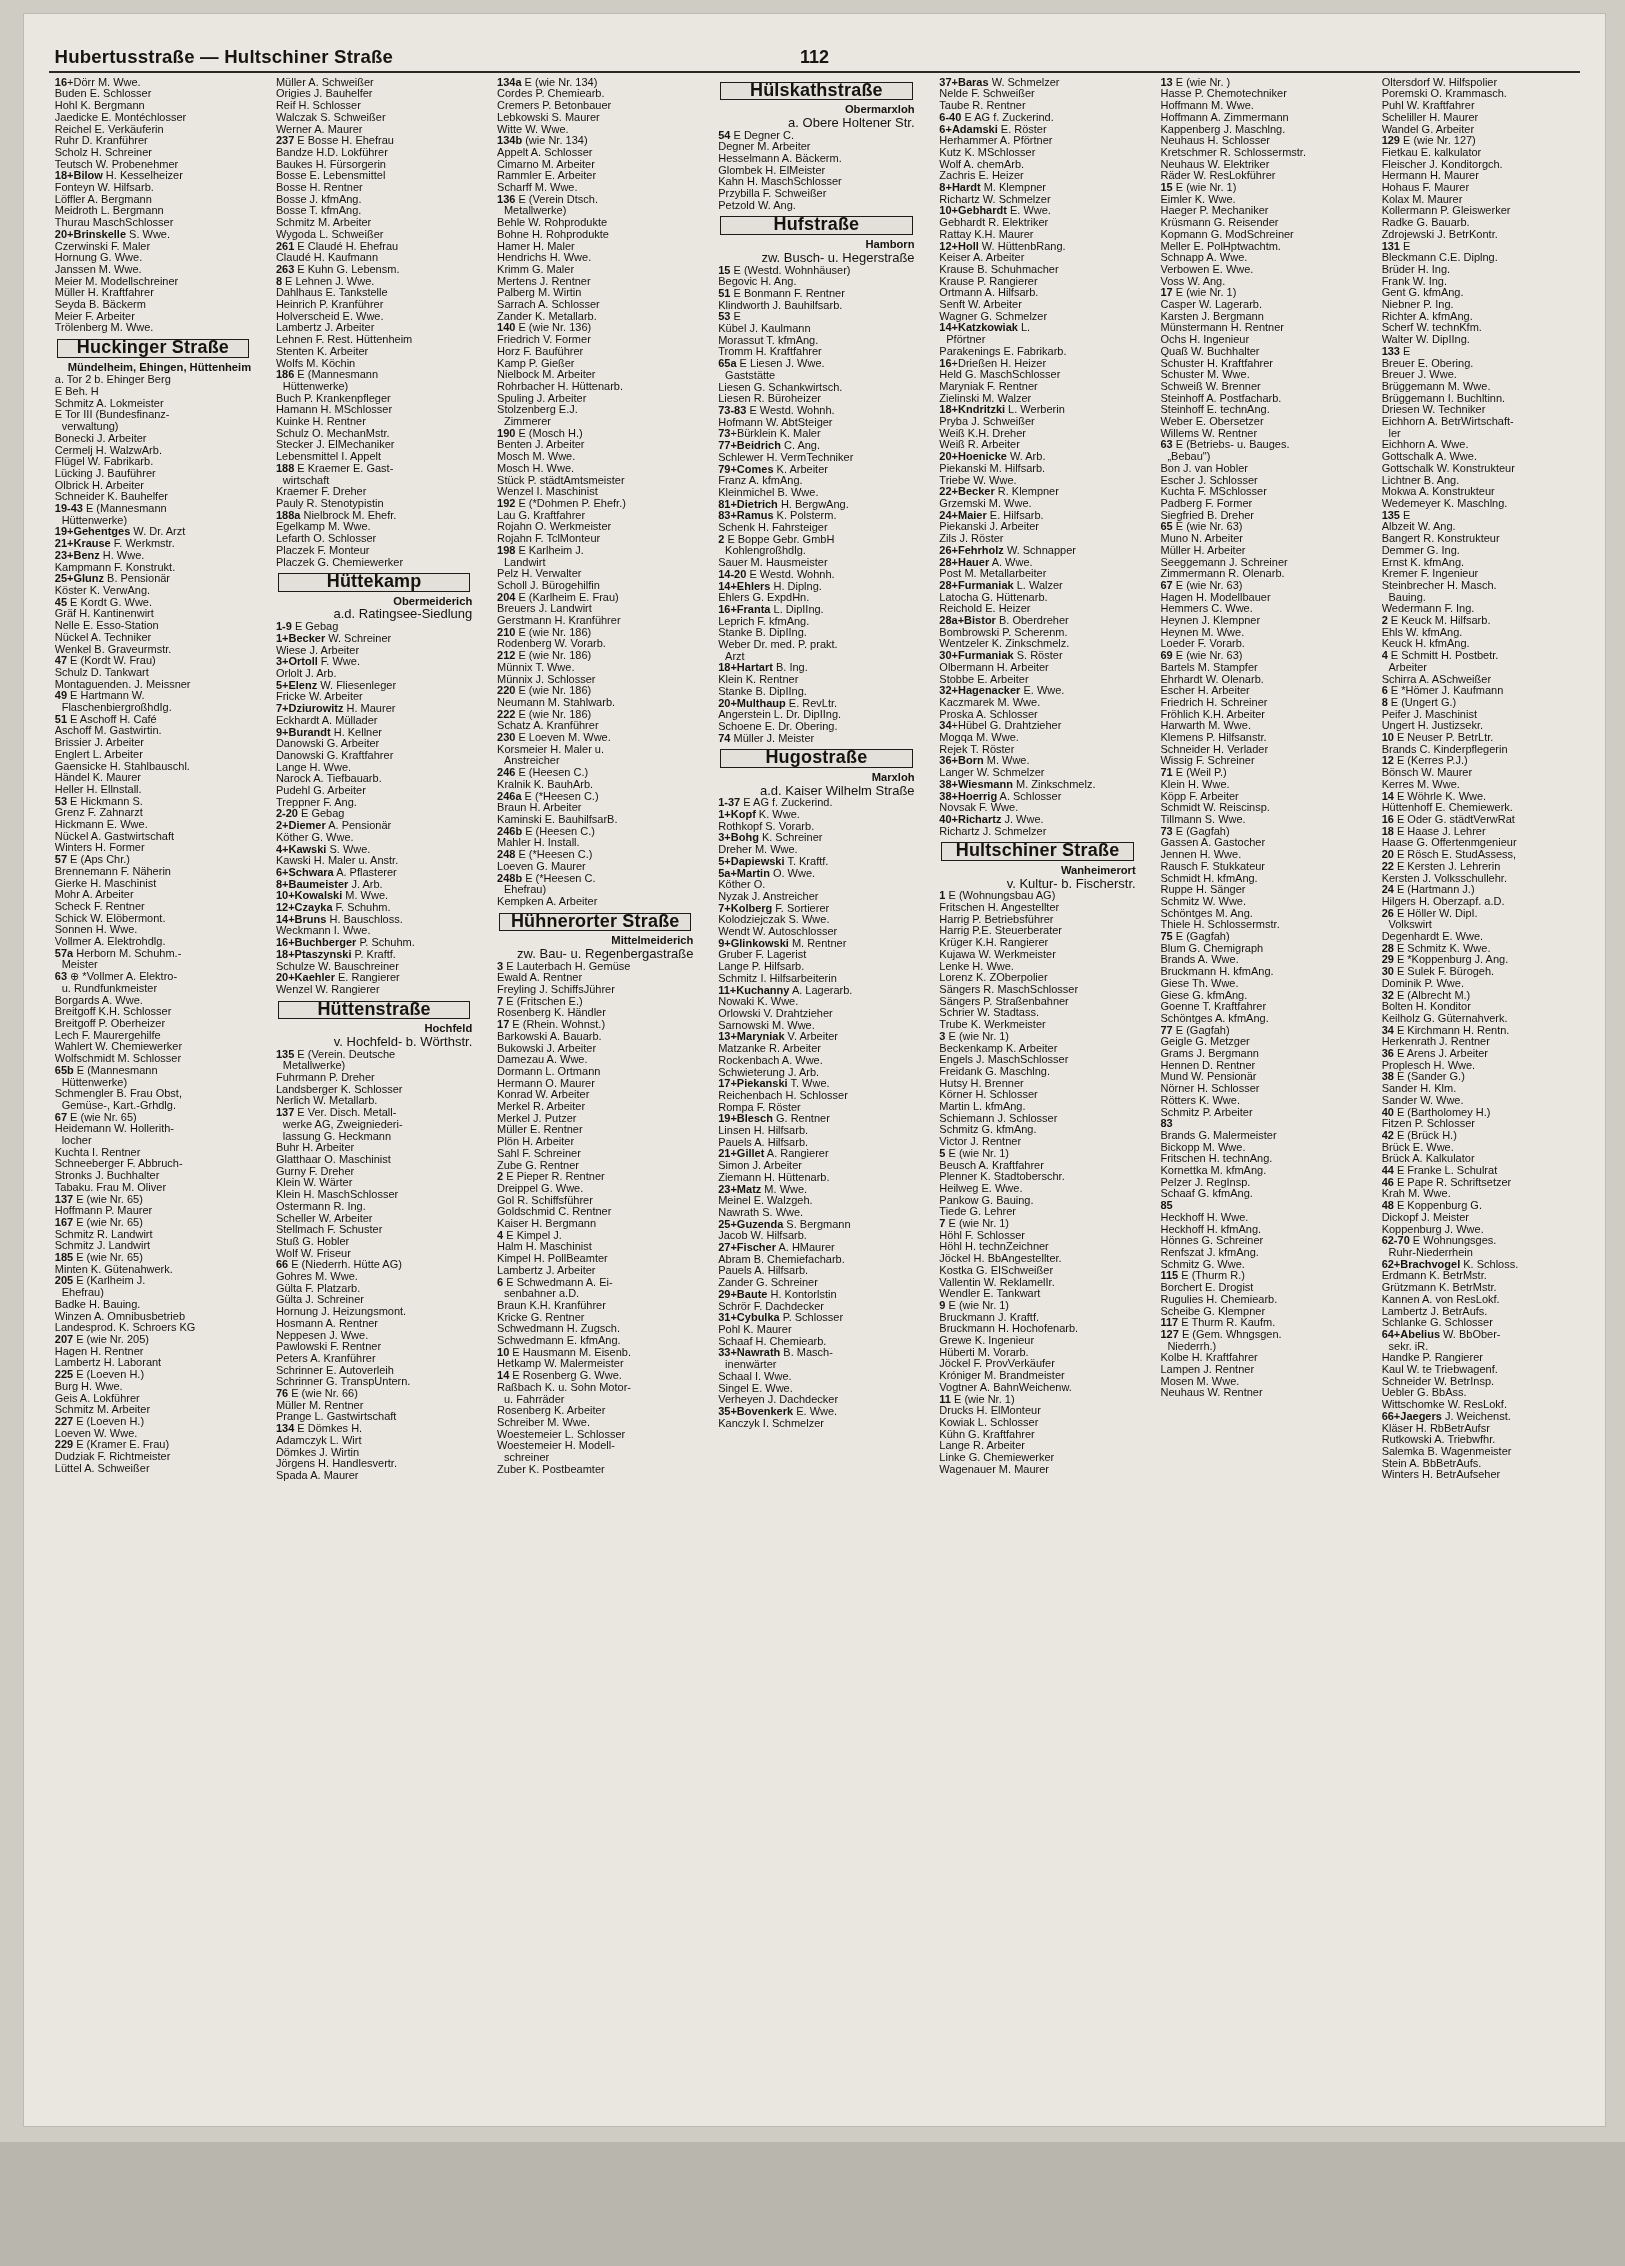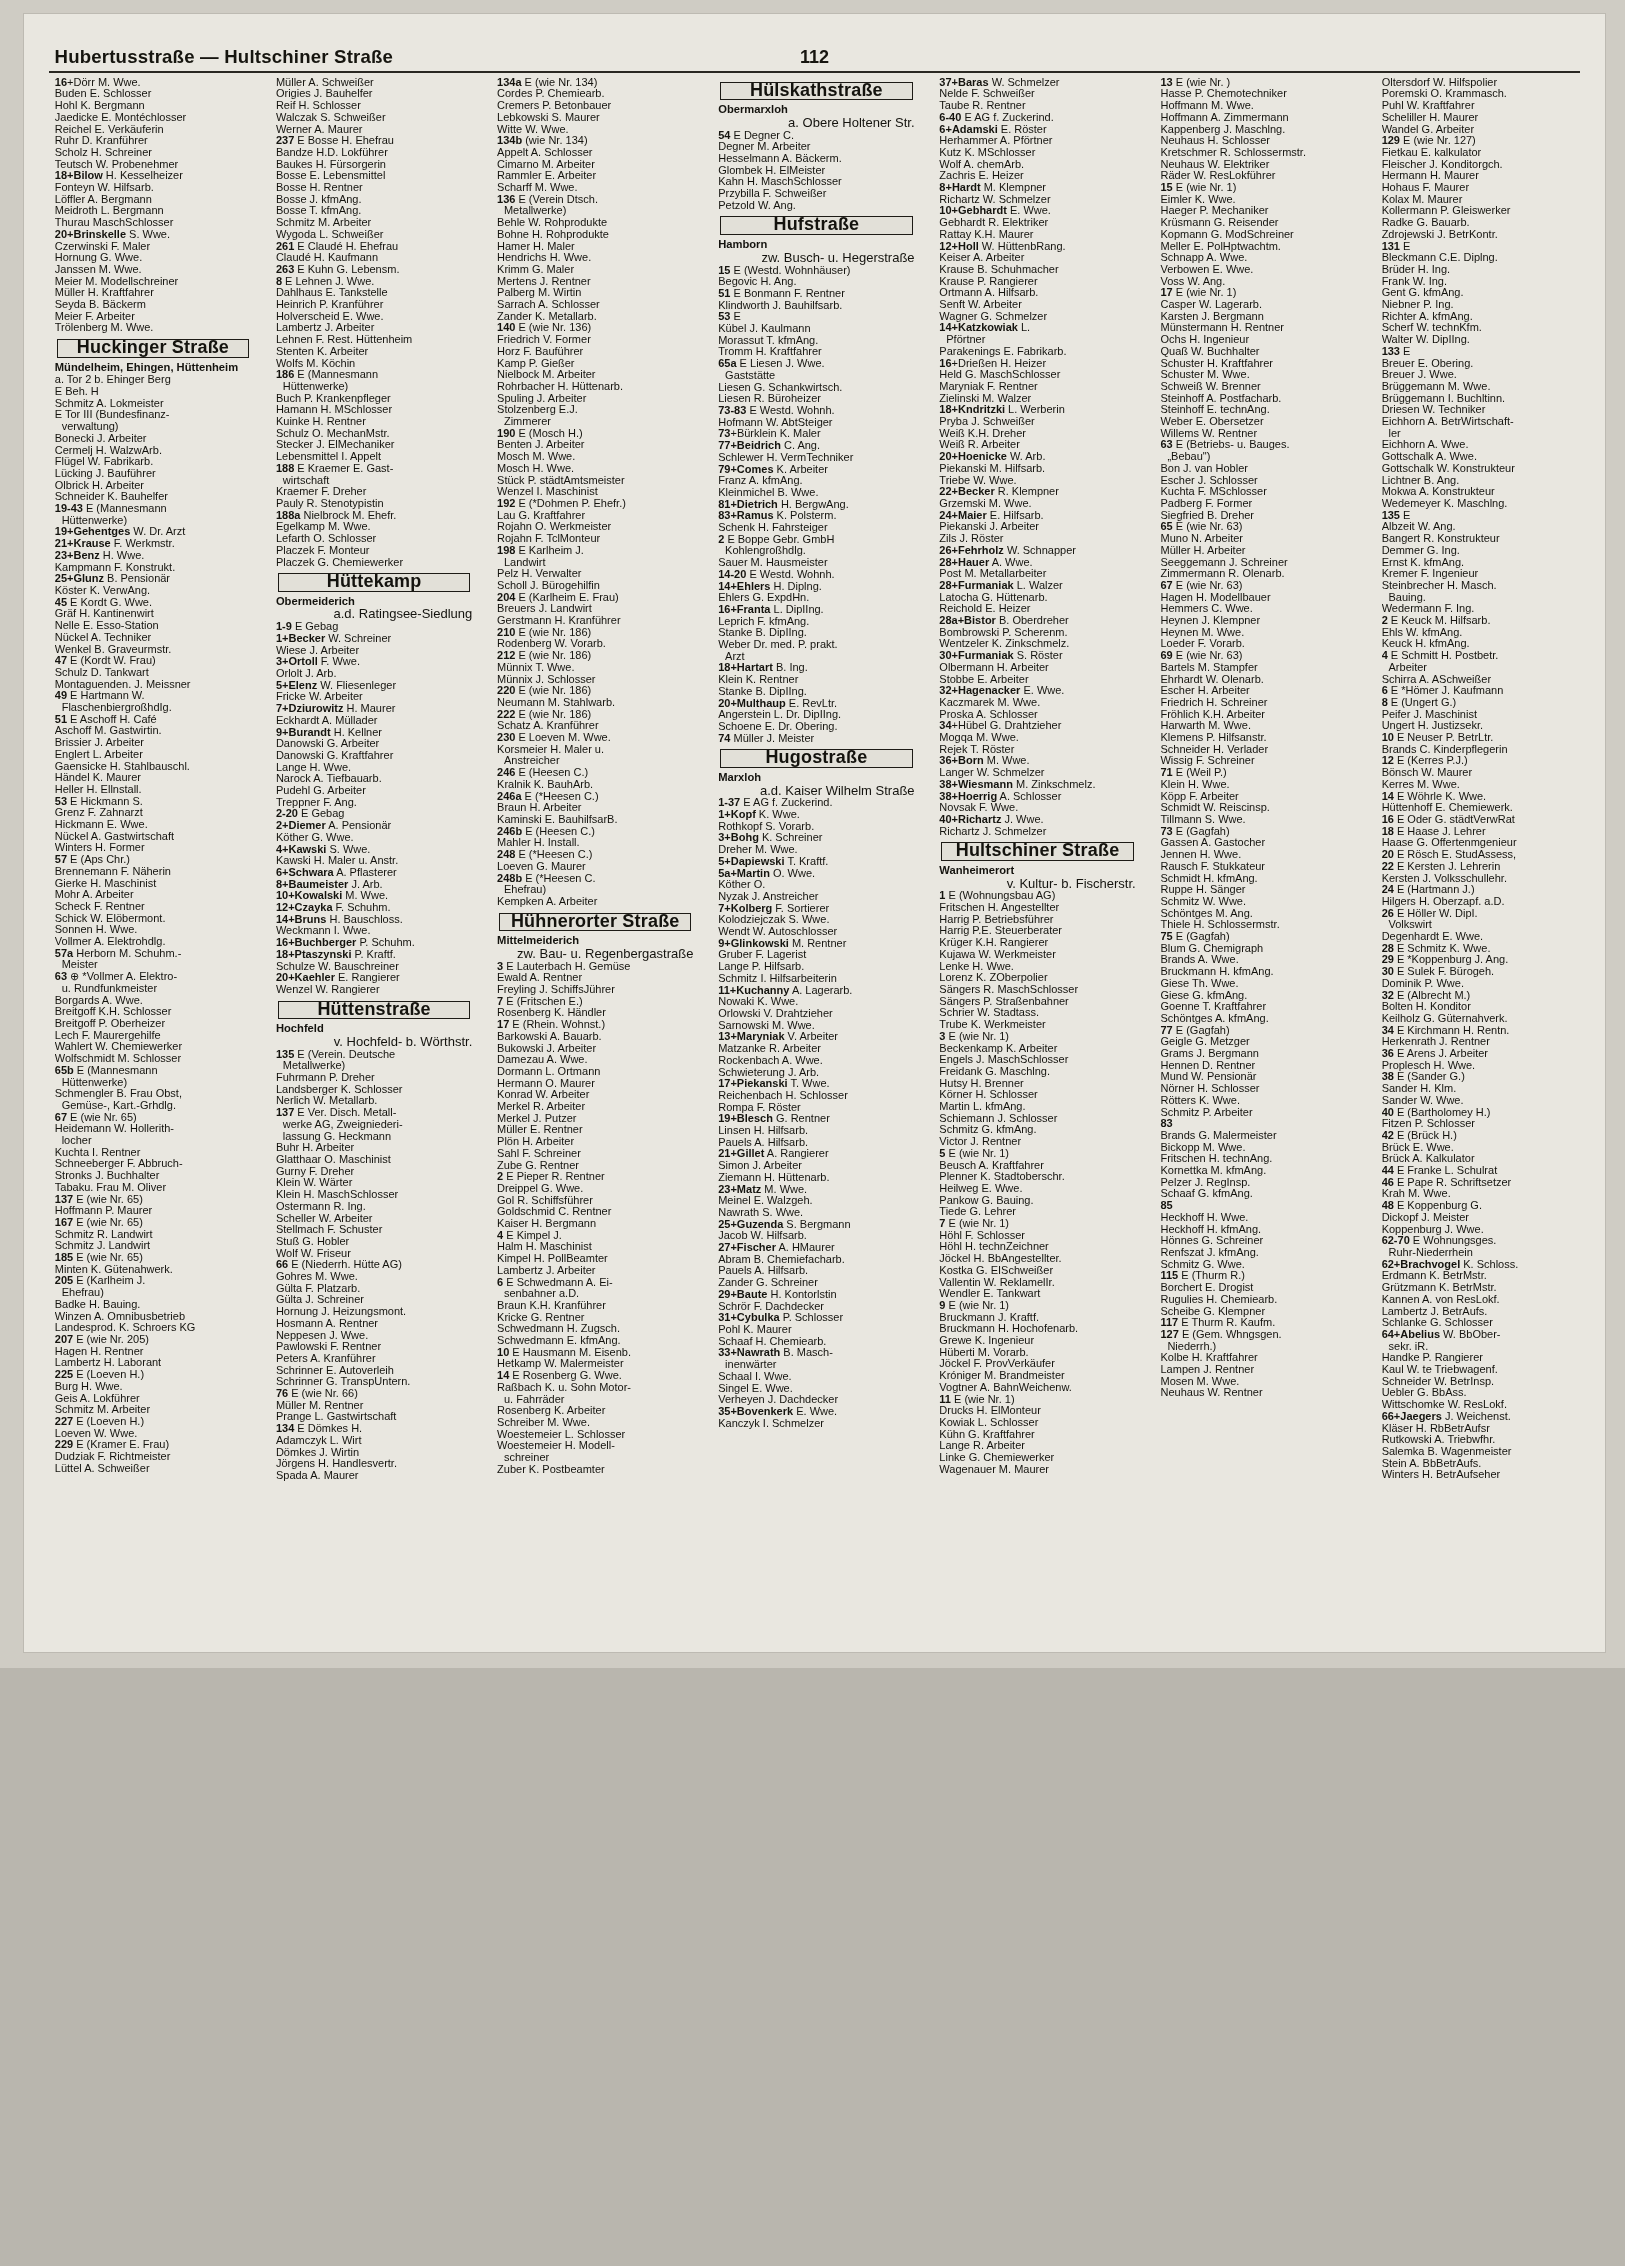--- a/index.html
+++ b/index.html
@@ -1,19 +1,19 @@
 <!DOCTYPE html>
 <html><head>
 <meta charset="utf-8">
 <style>
   html,body{margin:0;padding:0;background:#b9b6ae;}
   body{font-family:"Liberation Sans", sans-serif;}
   #page{
     position:relative;
-    width:1625px;height:1668px;
+    width:1625px;height:2142px;
     background:#cfccc4;
     box-sizing:border-box;
     overflow:hidden;
   }
   #sheet{
     position:absolute;
     left:23.5px;top:13.7px;right:19.6px;bottom:15.7px;
     background:#e9e7e0;
     box-shadow:0 0 0 1px #bdbab2;
   }
@@ -54,21 +54,21 @@
     border:1.6px solid #1d1b16;
     margin:4.9px 2px 3.9px 2px;
     padding:2px 0 2.9px 0;
     text-align:center;
     font-weight:bold;
     font-size:18px;
     background:#e2e0d8;
     letter-spacing:0.2px;
   }
   .sub{
-    text-align:left;font-weight:bold;font-size:11.2px;
+    text-align:right;font-weight:bold;font-size:11.2px;
     line-height:11.8px;margin:1px 0 1px 0;
   }
   .subn{
     text-align:right;font-size:13px;line-height:11.8px;margin:0 0 1px 0;
   }
 </style>
 </head>
 <body>
 
 <div id="page">

